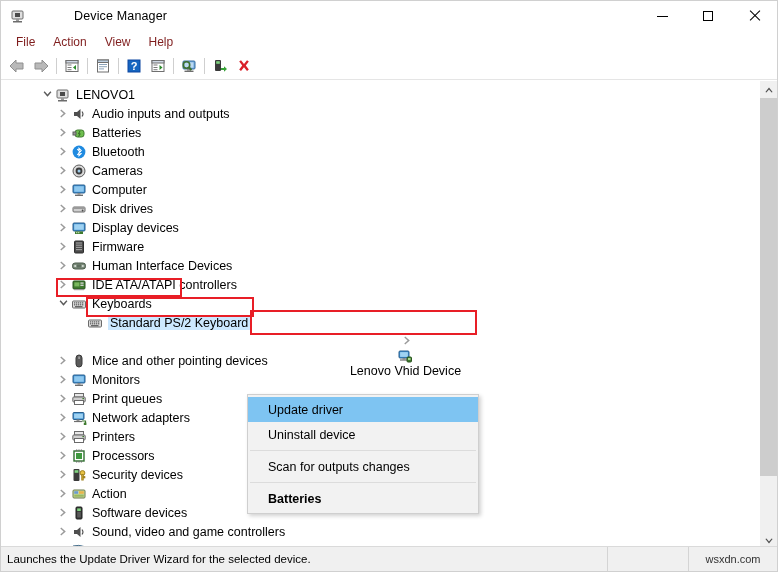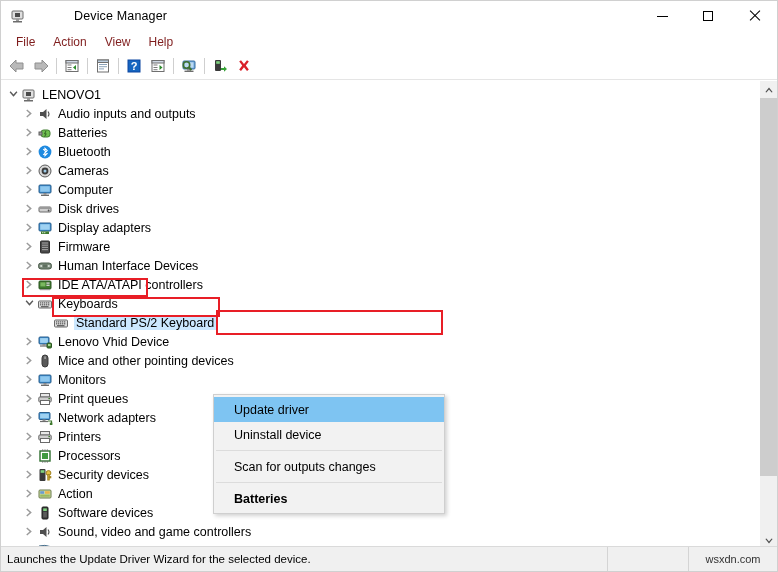--- a/index.html
+++ b/index.html
@@ -125,20 +125,21 @@
     margin: 0 3px;
   }
 
   
   .content {
     position: relative;
     height: 468px;
     background: #ffffff;
     border-top: 1px solid #ffffff;
     overflow: hidden;
+    margin-left: 34px;
   }
   .tree {
     position: absolute;
     left: 0;
     top: 4px;
     right: 17px;
     bottom: 0;
     overflow: hidden;
   }
   .row {
@@ -521,21 +522,21 @@
           </span>
           <span class="devicon">
             <svg class="ic" width="16" height="16" viewBox="0 0 16 16">
               <rect x="2" y="3" width="12" height="8" rx="1" fill="#3d8fd1" stroke="#2a5f8d"></rect>
               <rect x="3.2" y="4.2" width="9.6" height="5.6" fill="#9fd2f2"></rect>
               <rect x="4" y="11.4" width="8" height="2.6" fill="#3f7a2f"></rect>
               <rect x="5" y="12.2" width="1.4" height="1" fill="#cfe8c0"></rect>
               <rect x="7" y="12.2" width="1.4" height="1" fill="#cfe8c0"></rect>
             </svg>
           </span>
-          <span class="label">Display adapters</span>
+          <span class="label">Display devices</span>
         </div>
         <div class="row" style="padding-left: 20px;">
           <span class="expander">
             <svg width="7" height="9" viewBox="0 0 7 9">
               <path d="M1.2 0.6 L0.3 1.6 L3.6 4.5 L0.3 7.4 L1.2 8.4 L5.8 4.5 Z" fill="#9a9a9a"></path>
             </svg>
           </span>
           <span class="devicon">
             <svg class="ic" width="16" height="16" viewBox="0 0 16 16">
               <rect x="3.5" y="2" width="9" height="12" rx="1" fill="#4a4a4a" stroke="#2f2f2f"></rect>
@@ -617,21 +618,21 @@
               <rect x="3" y="8.2" width="1.3" height="1.2" fill="#5a5a5a"></rect>
               <rect x="5" y="8.2" width="1.3" height="1.2" fill="#5a5a5a"></rect>
               <rect x="7" y="8.2" width="1.3" height="1.2" fill="#5a5a5a"></rect>
               <rect x="9" y="8.2" width="1.3" height="1.2" fill="#5a5a5a"></rect>
               <rect x="11" y="8.2" width="1.3" height="1.2" fill="#5a5a5a"></rect>
               <rect x="4" y="10.1" width="7.5" height="1.2" fill="#5a5a5a"></rect>
             </svg>
           </span>
           <span class="label" style="background: rgb(204, 232, 255); padding-left: 2px;">Standard PS/2 Keyboard</span>
         </div>
-        <div class="row" style="padding-left: 20px;">
+        <div class="row" style="padding-left: 20px; flex-direction: column;">
           <span class="expander">
             <svg width="7" height="9" viewBox="0 0 7 9">
               <path d="M1.2 0.6 L0.3 1.6 L3.6 4.5 L0.3 7.4 L1.2 8.4 L5.8 4.5 Z" fill="#9a9a9a"></path>
             </svg>
           </span>
           <span class="devicon">
             <svg class="ic" width="16" height="16" viewBox="0 0 16 16">
               <rect x="2" y="3" width="10" height="7" rx="1" fill="#3d8fd1" stroke="#2a5f8d"></rect>
               <rect x="3.1" y="4.1" width="7.8" height="4.8" fill="#9fd2f2"></rect>
               <rect x="5.5" y="10" width="3" height="1.4" fill="#8a8a8a"></rect>

